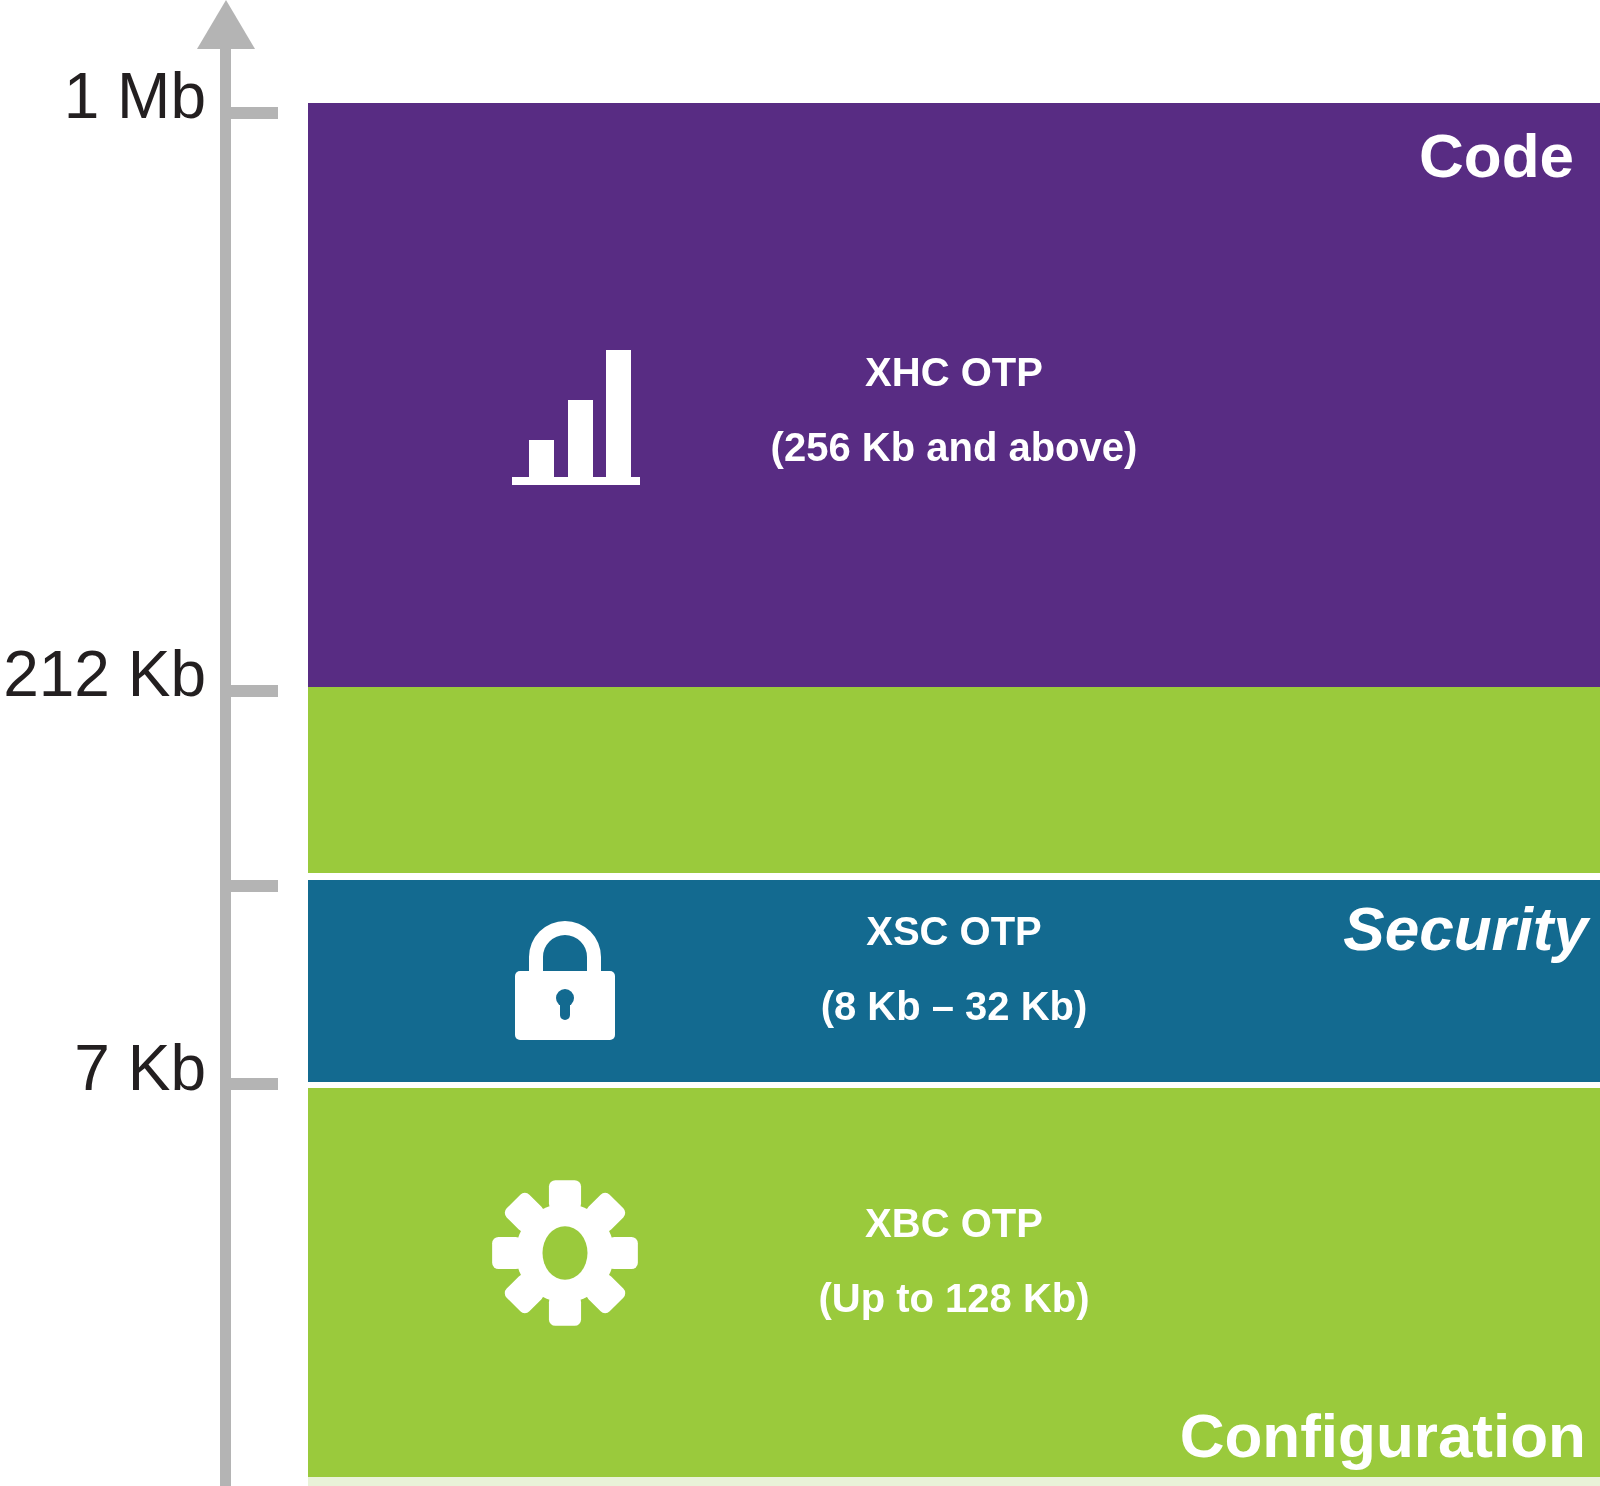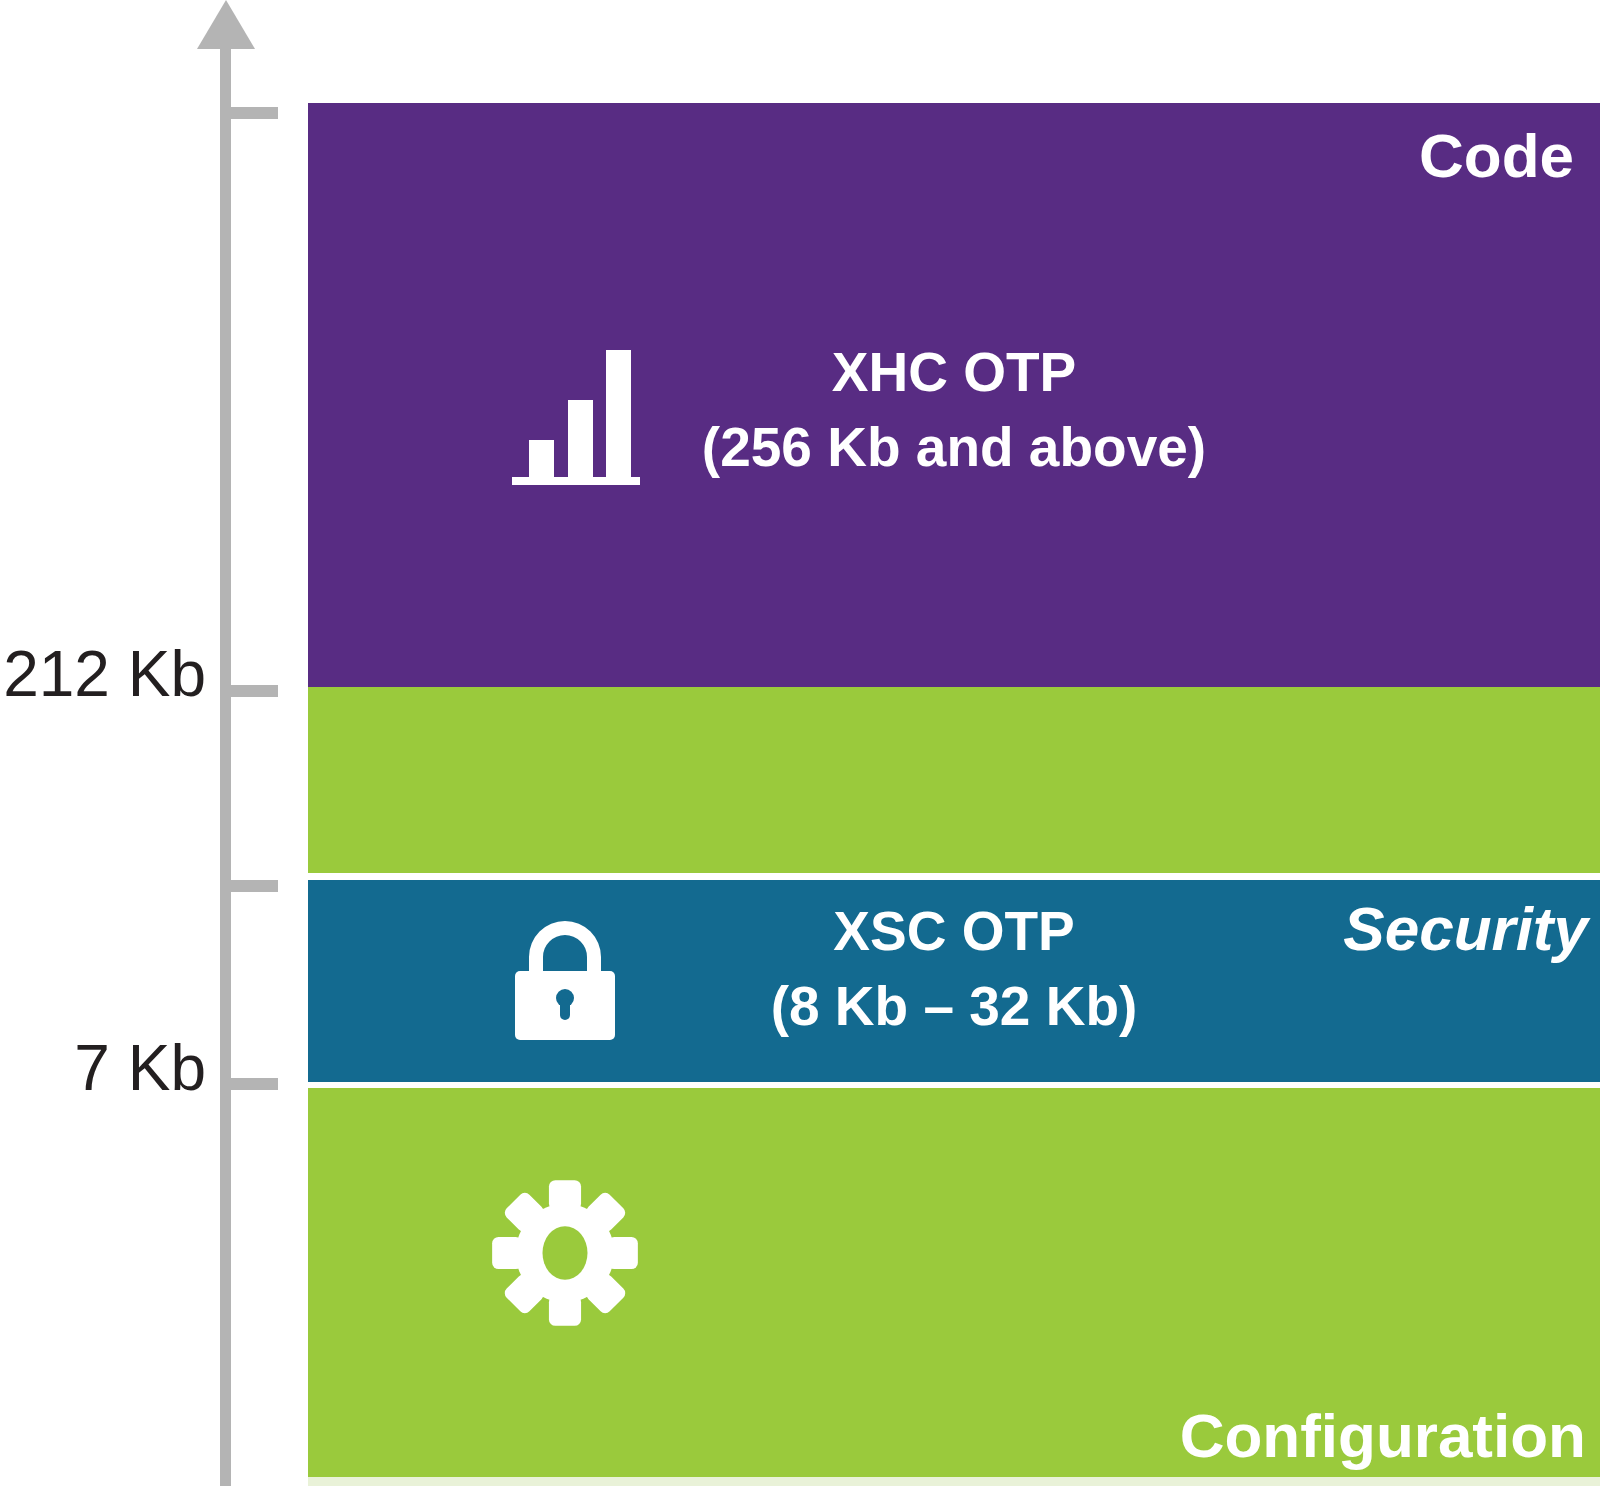--- a/index.html
+++ b/index.html
@@ -24,21 +24,21 @@
   .blk-blue{top:880px;height:202px;}
   .blk-green-lower{top:1088px;height:389px;}
   .bottom-strip{position:absolute;left:308px;top:1477px;width:1292px;height:9px;}
   
   .corner-label{position:absolute;color:#fff;font-weight:bold;font-size:62px;
     line-height:62px;white-space:nowrap;}
   .corner-code{top:22px;right:26px;}
   .corner-security{top:18px;right:12px;font-style:italic;}
   .corner-configuration{bottom:10px;right:14px;}
   .block-text{position:absolute;left:0;width:100%;text-align:center;color:#fff;
-    font-weight:bold;font-size:55px;line-height:75px;white-space:nowrap;}
+    font-weight:bold;font-size:40px;line-height:75px;white-space:nowrap;}
   .bt-purple{top:232px;}
   .bt-blue{top:14px;}
   .bt-green{top:98px;}
   
   .icon{position:absolute;}
   .icon svg{display:block;}
   .icon-bars{left:204px;top:247px;}
   .icon-lock{left:207px;top:25px;}
   .icon-gear{left:182px;top:90px;}
   .white-fill{fill:#ffffff;}
@@ -49,20 +49,21 @@
 <div class="stage">
 
   <div class="axis-arrow"></div>
   <div class="axis-line"></div>
 
   <div class="tick tick-1"></div>
   <div class="tick tick-2"></div>
   <div class="tick tick-3"></div>
   <div class="tick tick-4"></div>
 
+  <div class="tick-label tl-1">1 Mb</div>
   <div class="tick-label tl-2">212 Kb</div>
   <div class="tick-label tl-4">7 Kb</div>
 
   <div class="block blk-purple" style="background: rgb(88, 44, 131);">
     <div class="corner-label corner-code">Code</div>
     <div class="icon icon-bars">
       <svg width="128" height="135" viewBox="0 0 128 135">
         <rect class="white-fill" x="0" y="127" width="128" height="8"></rect>
         <rect class="white-fill" x="17" y="90" width="25" height="38"></rect>
         <rect class="white-fill" x="56" y="50" width="25" height="78"></rect>
@@ -104,17 +105,21 @@
           <rect x="55" y="2" width="30" height="28" rx="6" transform="rotate(90 70 70)"></rect>
           <rect x="55" y="2" width="30" height="28" rx="6" transform="rotate(135 70 70)"></rect>
           <rect x="55" y="2" width="30" height="28" rx="6" transform="rotate(180 70 70)"></rect>
           <rect x="55" y="2" width="30" height="28" rx="6" transform="rotate(225 70 70)"></rect>
           <rect x="55" y="2" width="30" height="28" rx="6" transform="rotate(270 70 70)"></rect>
           <rect x="55" y="2" width="30" height="28" rx="6" transform="rotate(315 70 70)"></rect>
         </g>
         <ellipse cx="70" cy="70" rx="21" ry="25" style="fill: rgb(154, 202, 60);"></ellipse>
       </svg>
     </div>
+    <div class="block-text bt-green">
+      <div>XBC OTP</div>
+      <div>(Up to 128 Kb)</div>
+    </div>
   </div>
 
   <div class="bottom-strip" style="background: rgb(233, 242, 216);"></div>
 
 </div>
 
 </body></html>

